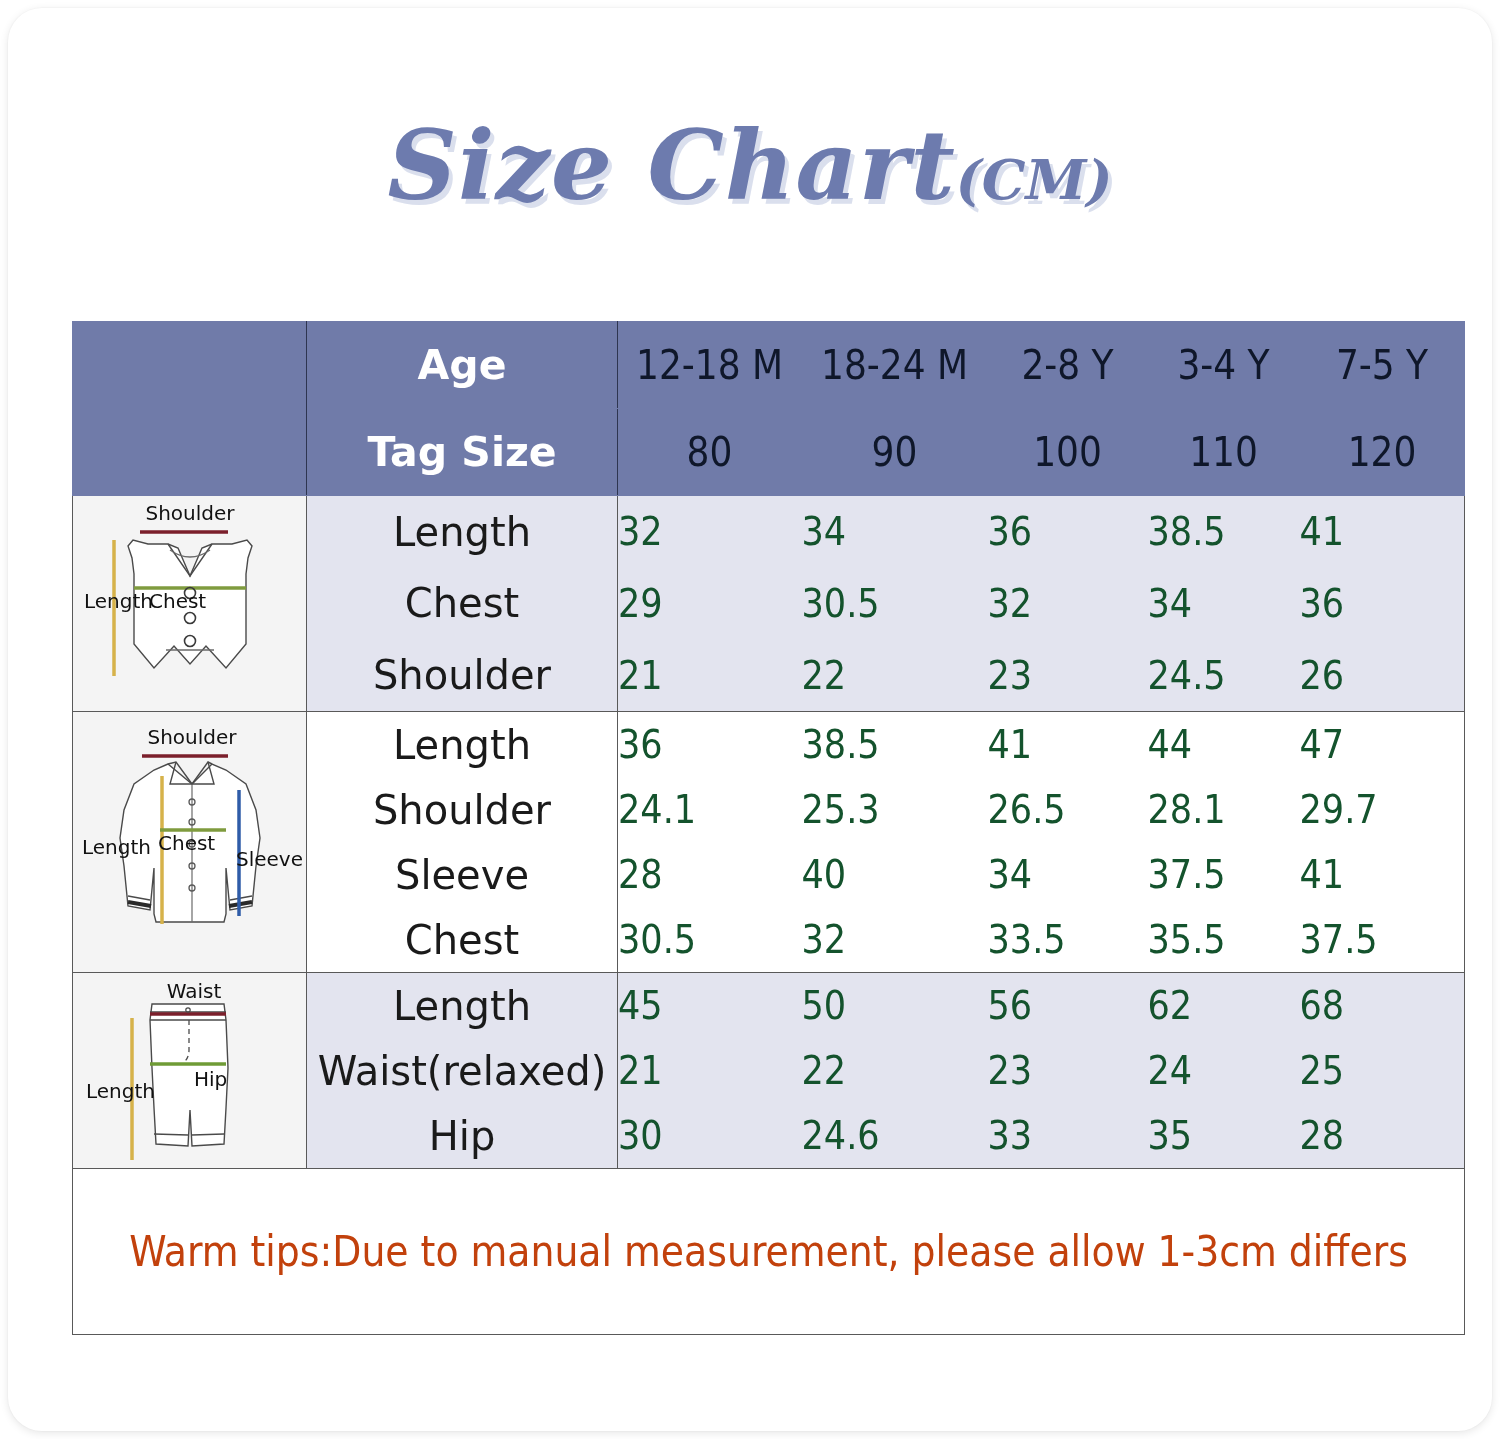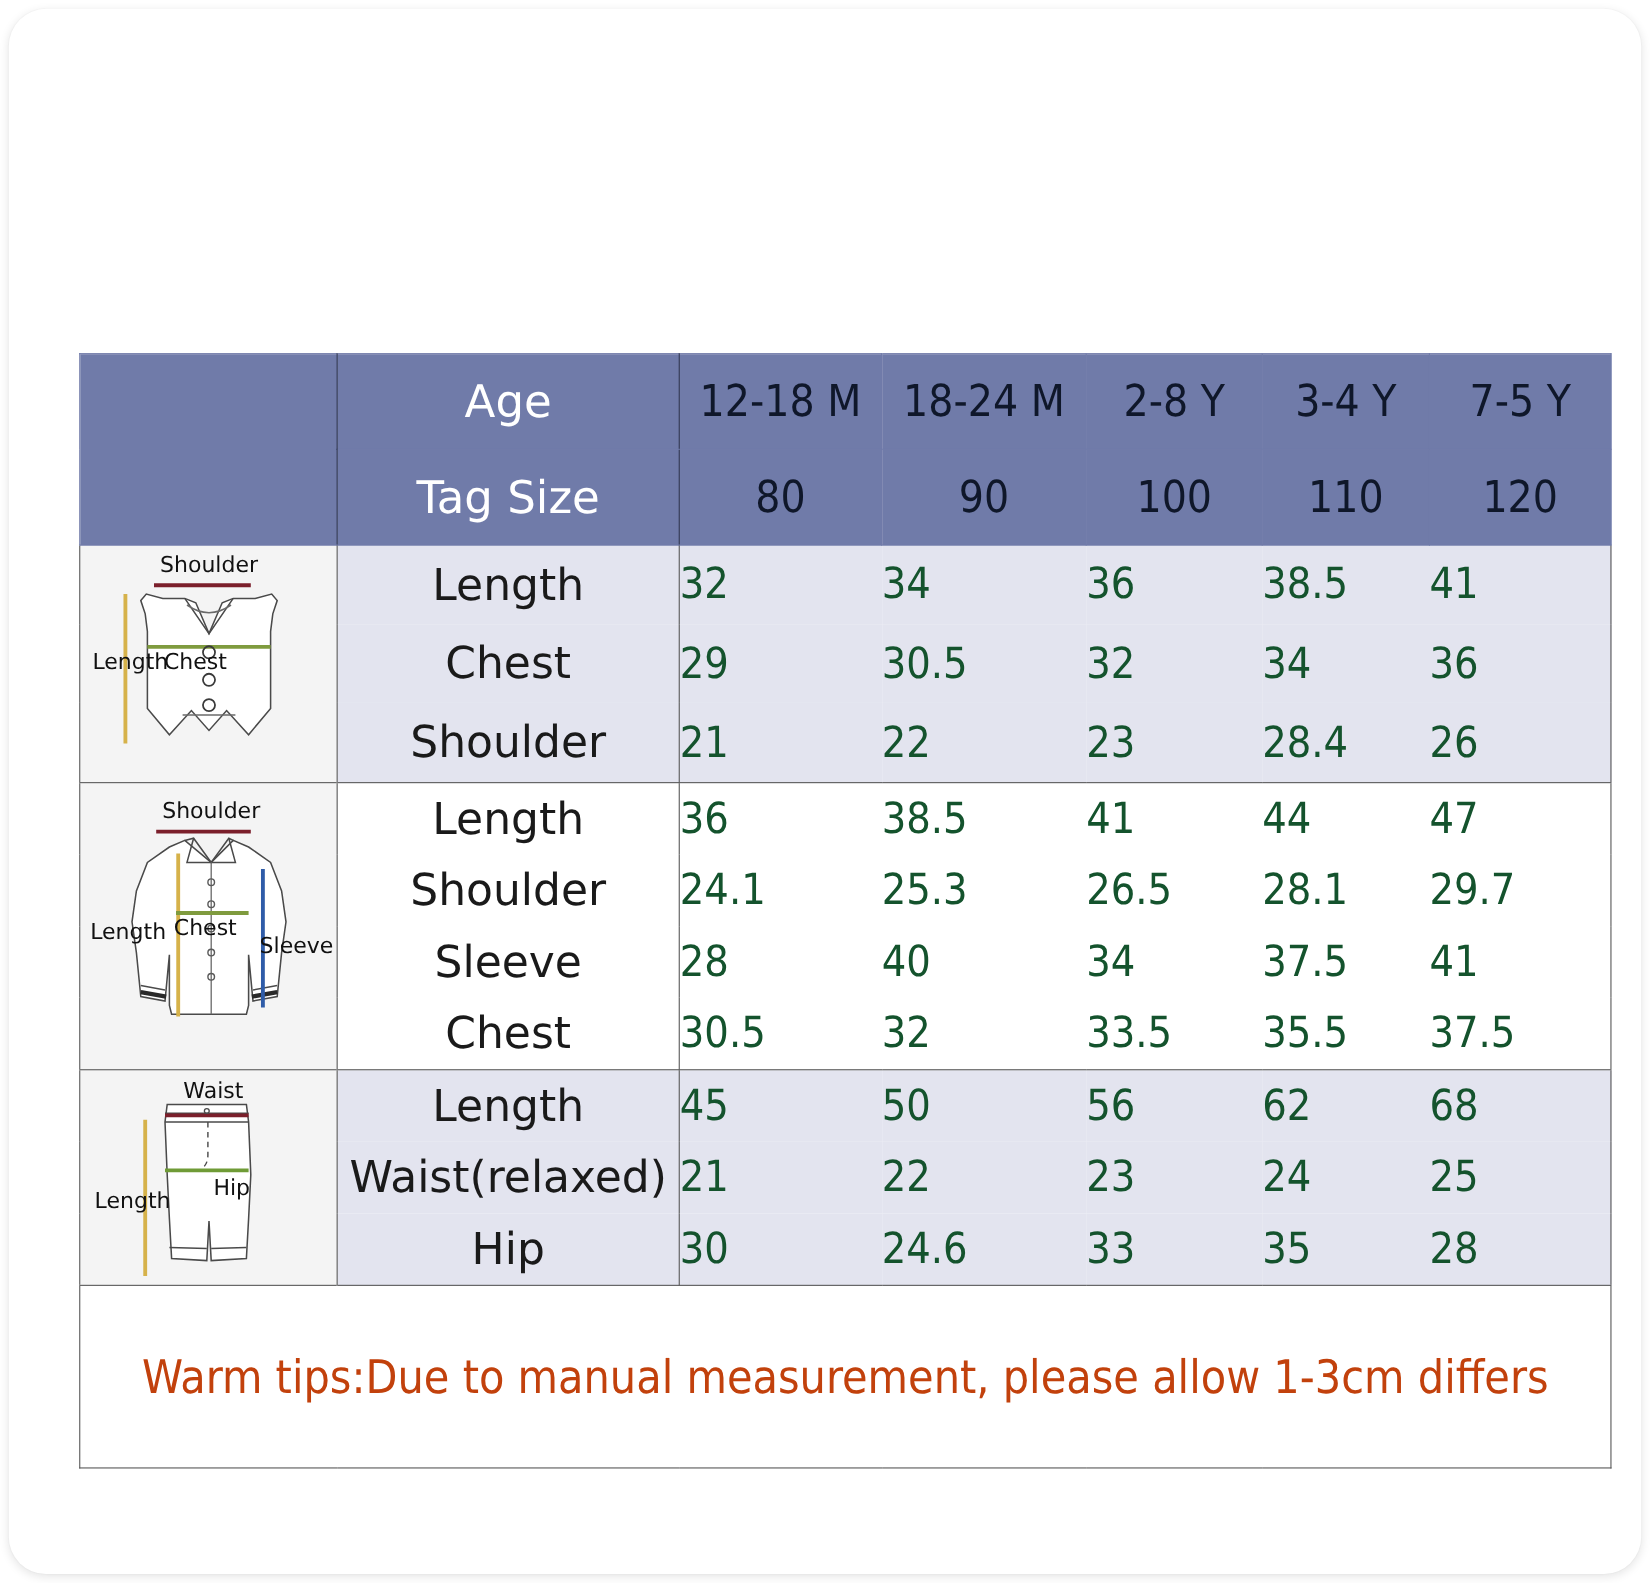--- a/index.html
+++ b/index.html
@@ -92,20 +92,21 @@
     border-bottom: 1px solid #707ba9;
   }
   .hdr-label {
     background: #707ba9;
     color: #ffffff;
     font-size: 41px;
     text-align: center;
     border-right: 1px solid #2e3550;
     border-top: 1px solid #707ba9;
     border-bottom: 1px solid #707ba9;
+    font-weight: bold;
   }
 
   .sec-a td { background: #e3e4ef; }
   .sec-b td { background: #ffffff; }
 
   .pic-cell {
     background: #f4f4f4 !important;
     border-right: 1px solid #595959;
     vertical-align: middle;
     text-align: center;
@@ -141,20 +142,25 @@
   .diagram {
     display: block;
     margin: 0 auto;
   }
 </style>
 </head>
 <body>
 
 <div class="page-card">
 
+  <div class="title-wrap">
+    <div class="title">
+      <span>Size Chart</span><span class="cm">(CM)</span>
+    </div>
+  </div>
 
   <table class="table">
     <colgroup>
       <col class="c-pic">
         <col class="c-label">
       <col class="c-d0">
         <col class="c-d1">
         <col class="c-d2">
         <col class="c-d3">
         <col class="c-d4">
@@ -216,21 +222,21 @@
         <td class="val-cell">30.5</td>
         <td class="val-cell">32</td>
         <td class="val-cell">34</td>
         <td class="val-cell">36</td>
       </tr>
       <tr class="sec-a sec-bot">
         <td class="lbl-cell">Shoulder</td>
         <td class="val-cell">21</td>
         <td class="val-cell">22</td>
         <td class="val-cell">23</td>
-        <td class="val-cell">28.4</td>
+        <td class="val-cell">24.5</td>
         <td class="val-cell">26</td>
       </tr>
 
       <tr class="sec-b sec-top">
         <td class="pic-cell" rowspan="4">
           <svg class="diagram" width="228" height="248" viewBox="0 0 228 248">
             <text x="116" y="26" font-size="20" font-family="DejaVu Sans, sans-serif" fill="#111" text-anchor="middle">Shoulder</text>
             <line x1="66" y1="38" x2="152" y2="38" stroke="#7b1f2b" stroke-width="3.5"></line>
             <g fill="#ffffff" stroke="#4a4a4a" stroke-width="1.4">
               <path d="M92 46 L78 52 L58 66 L48 92 L44 120 L48 148 L52 188 L74 192 L78 150 L78 196 L80 204

